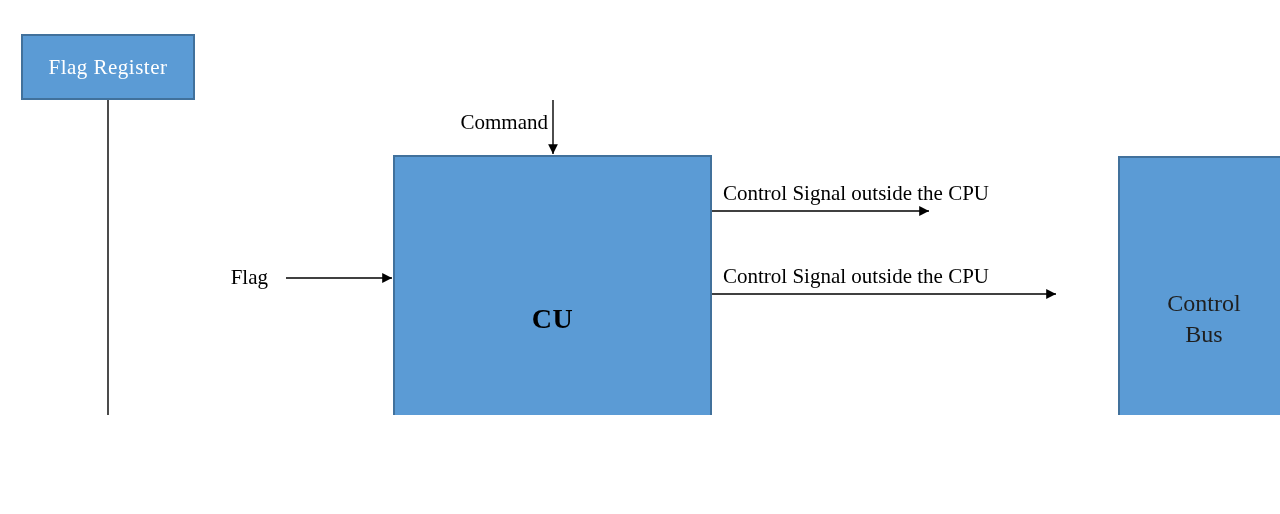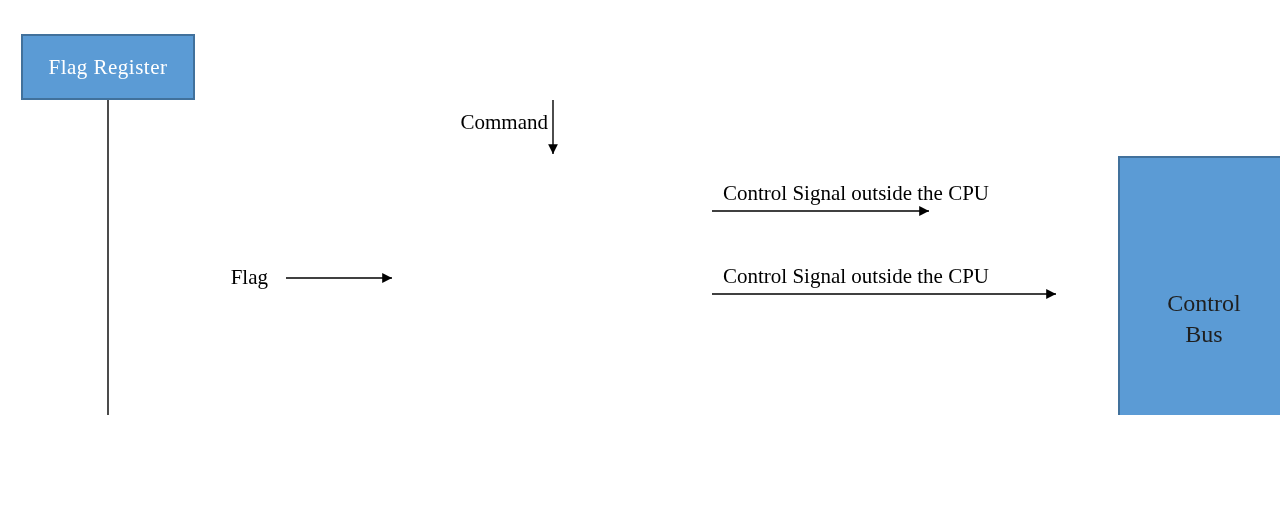--- a/index.html
+++ b/index.html
@@ -100,20 +100,23 @@
     <path class="wire" d="M712,211 L929,211" marker-end="url(#arrow)"></path>
     <path class="wire" d="M712,294 L1056,294" marker-end="url(#arrow)"></path>
     <path class="wire" d="M1067,442 L714,442" marker-end="url(#arrow)"></path>
   </svg>
 
   <div class="node node--flag-register">
     <span class="node__label--register">Flag Register</span>
   </div>
 
 
+  <div class="node node--cu">
+    <span class="node__label--cu">CU</span>
+  </div>
 
   <div class="node node--control-bus">
     <span class="node__label--control-bus">Control Bus</span>
   </div>
 
   <div class="edge-label edge-label--command">Command</div>
 
   <div class="edge-label edge-label--clock">Flag</div>
 
   <div class="edge-label edge-label--flag">Sign</div>

